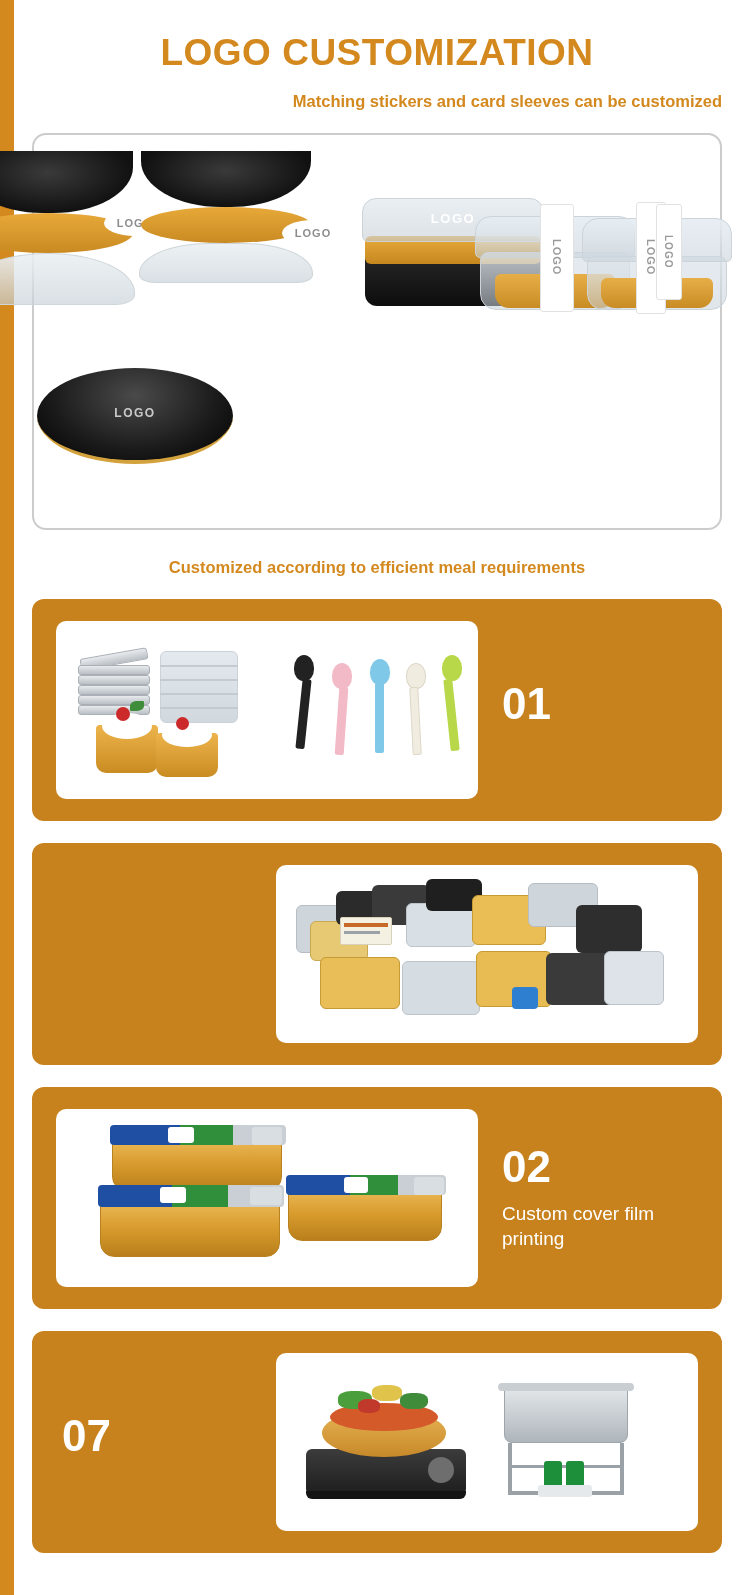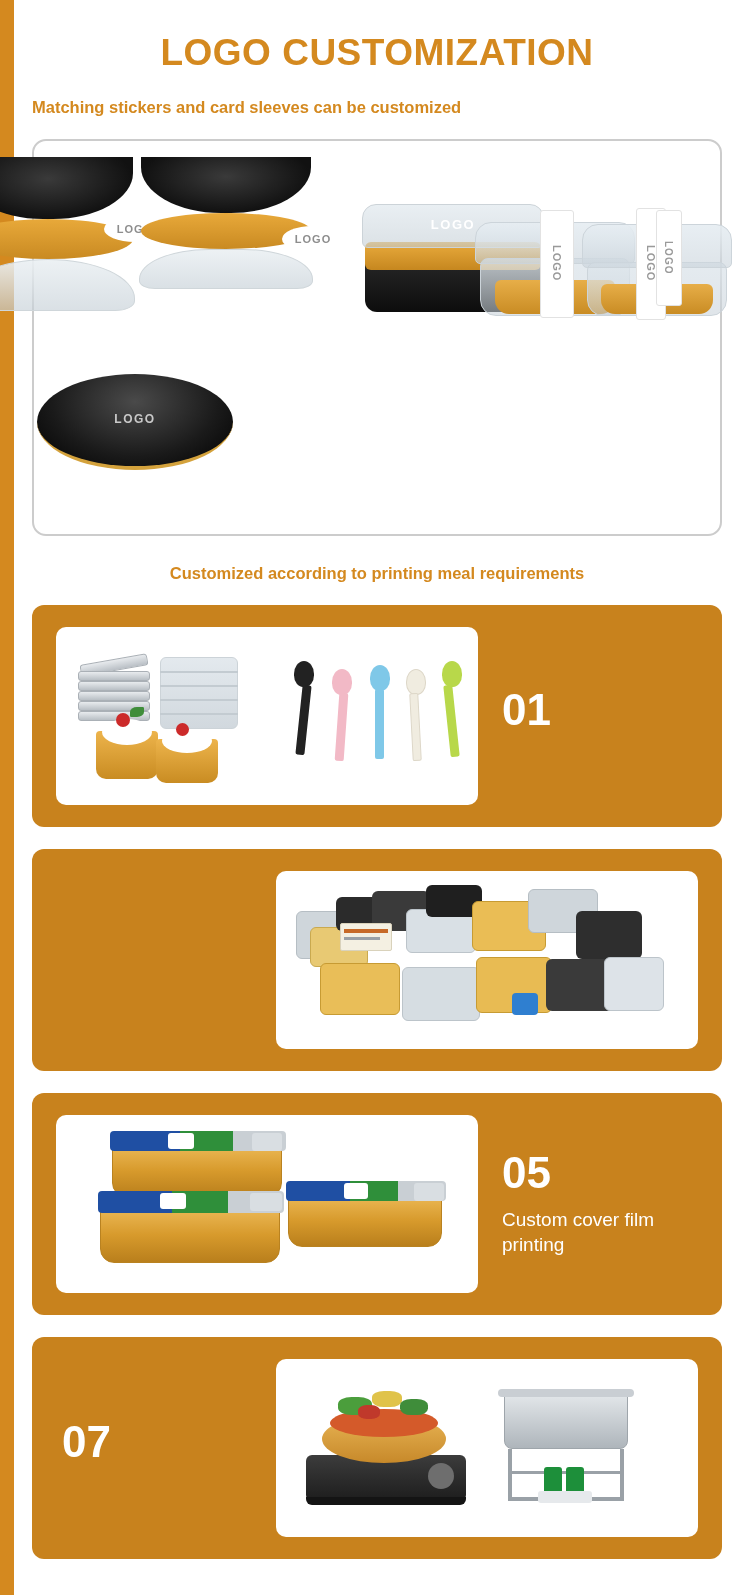--- a/index.html
+++ b/index.html
@@ -26,25 +26,25 @@
   
   .title {
     text-align: center;
     color: #d4891f;
     font-size: 37px;
     font-weight: bold;
     letter-spacing: 0.5px;
     margin-top: 32px;
   }
   .subtitle {
-    text-align: left;
+    text-align: right;
     color: #d4891f;
     font-size: 16.5px;
     font-weight: bold;
-    margin-top: 24px;
+    margin-top: 18px;
   }
 
   
   .gallery {
     margin: 22px 0 0 0;
     border: 2px solid #cccccc;
     border-radius: 14px;
     background: #fff;
     height: 397px;
     padding: 16px 14px;
@@ -296,21 +296,21 @@
       <div class="sleeve" style="left:44%;transform:translateX(-50%);bottom:16px;width:30px;height:112px;border-radius:3px;">LOGO</div>
       <div class="sleeve" style="left:62%;transform:translateX(-50%);bottom:30px;width:26px;height:96px;border-radius:3px;font-size:10px;">LOGO</div>
     </div>
 
     <div class="gcell">
       <div class="lid-round"></div>
       <div class="logo-plain" style="left:50%;transform:translateX(-50%);top:72px;font-size:12px;color:#c9c9c9;">LOGO</div>
     </div>
   </div>
 
-  <div class="mid-note">Customized according to printing meal requirements</div>
+  <div class="mid-note">Customized according to efficient meal requirements</div>
 
   <div class="row img-left">
     <div class="photo">
 
       <div class="mini foil-stack" style="left:24px;top:32px;width:68px;height:12px;transform:rotate(-10deg);"></div>
       <div class="mini foil-stack" style="left:22px;top:44px;width:72px;height:10px;"></div>
       <div class="mini foil-stack" style="left:22px;top:54px;width:72px;height:10px;"></div>
       <div class="mini foil-stack" style="left:22px;top:64px;width:72px;height:10px;"></div>
       <div class="mini foil-stack" style="left:22px;top:74px;width:72px;height:10px;"></div>
       <div class="mini foil-stack" style="left:22px;top:84px;width:72px;height:10px;"></div>
@@ -379,21 +379,21 @@
       <div class="mini tray3" style="left:232px;top:74px;width:154px;height:58px;"></div>
       <div class="mini film3" style="left:230px;top:66px;width:160px;height:20px;"></div>
       <div class="mini" style="left:112px;top:18px;width:26px;height:16px;background:#fff;border-radius:3px;"></div>
       <div class="mini" style="left:104px;top:78px;width:26px;height:16px;background:#fff;border-radius:3px;"></div>
       <div class="mini" style="left:288px;top:68px;width:24px;height:16px;background:#fff;border-radius:3px;"></div>
       <div class="mini" style="left:196px;top:18px;width:30px;height:18px;background:#d9dee2;border-radius:3px;"></div>
       <div class="mini" style="left:194px;top:78px;width:32px;height:18px;background:#d9dee2;border-radius:3px;"></div>
       <div class="mini" style="left:358px;top:68px;width:30px;height:18px;background:#d9dee2;border-radius:3px;"></div>
     </div>
     <div class="text-col">
-      <div class="num">05</div>
+      <div class="num">02</div>
       <div class="desc">Custom cover film printing</div>
     </div>
   </div>
 
   <div class="row img-right">
     <div class="photo">
 
       <div class="mini stove" style="left:30px;top:96px;width:160px;height:46px;"></div>
       <div class="mini" style="left:30px;top:138px;width:160px;height:8px;background:#141414;border-radius:0 0 6px 6px;"></div>
       <div class="mini" style="left:152px;top:104px;width:26px;height:26px;background:#6e6e6e;border-radius:50%;"></div>

